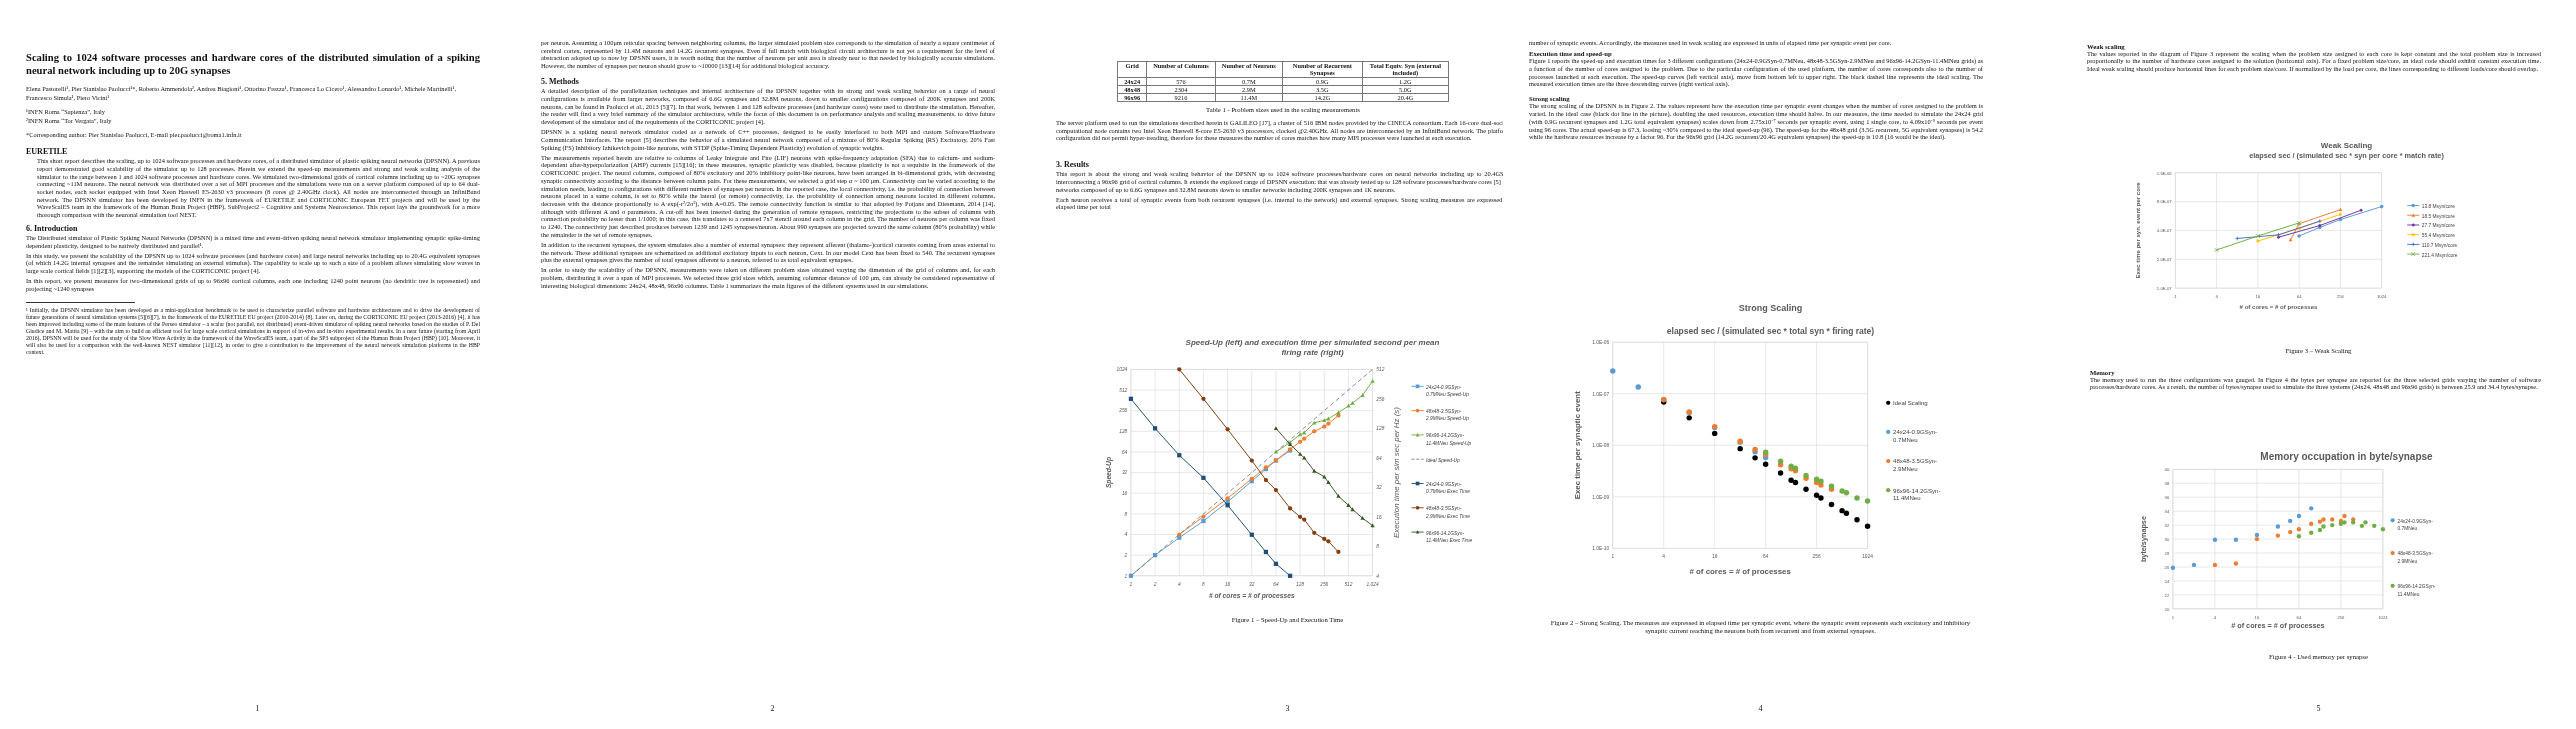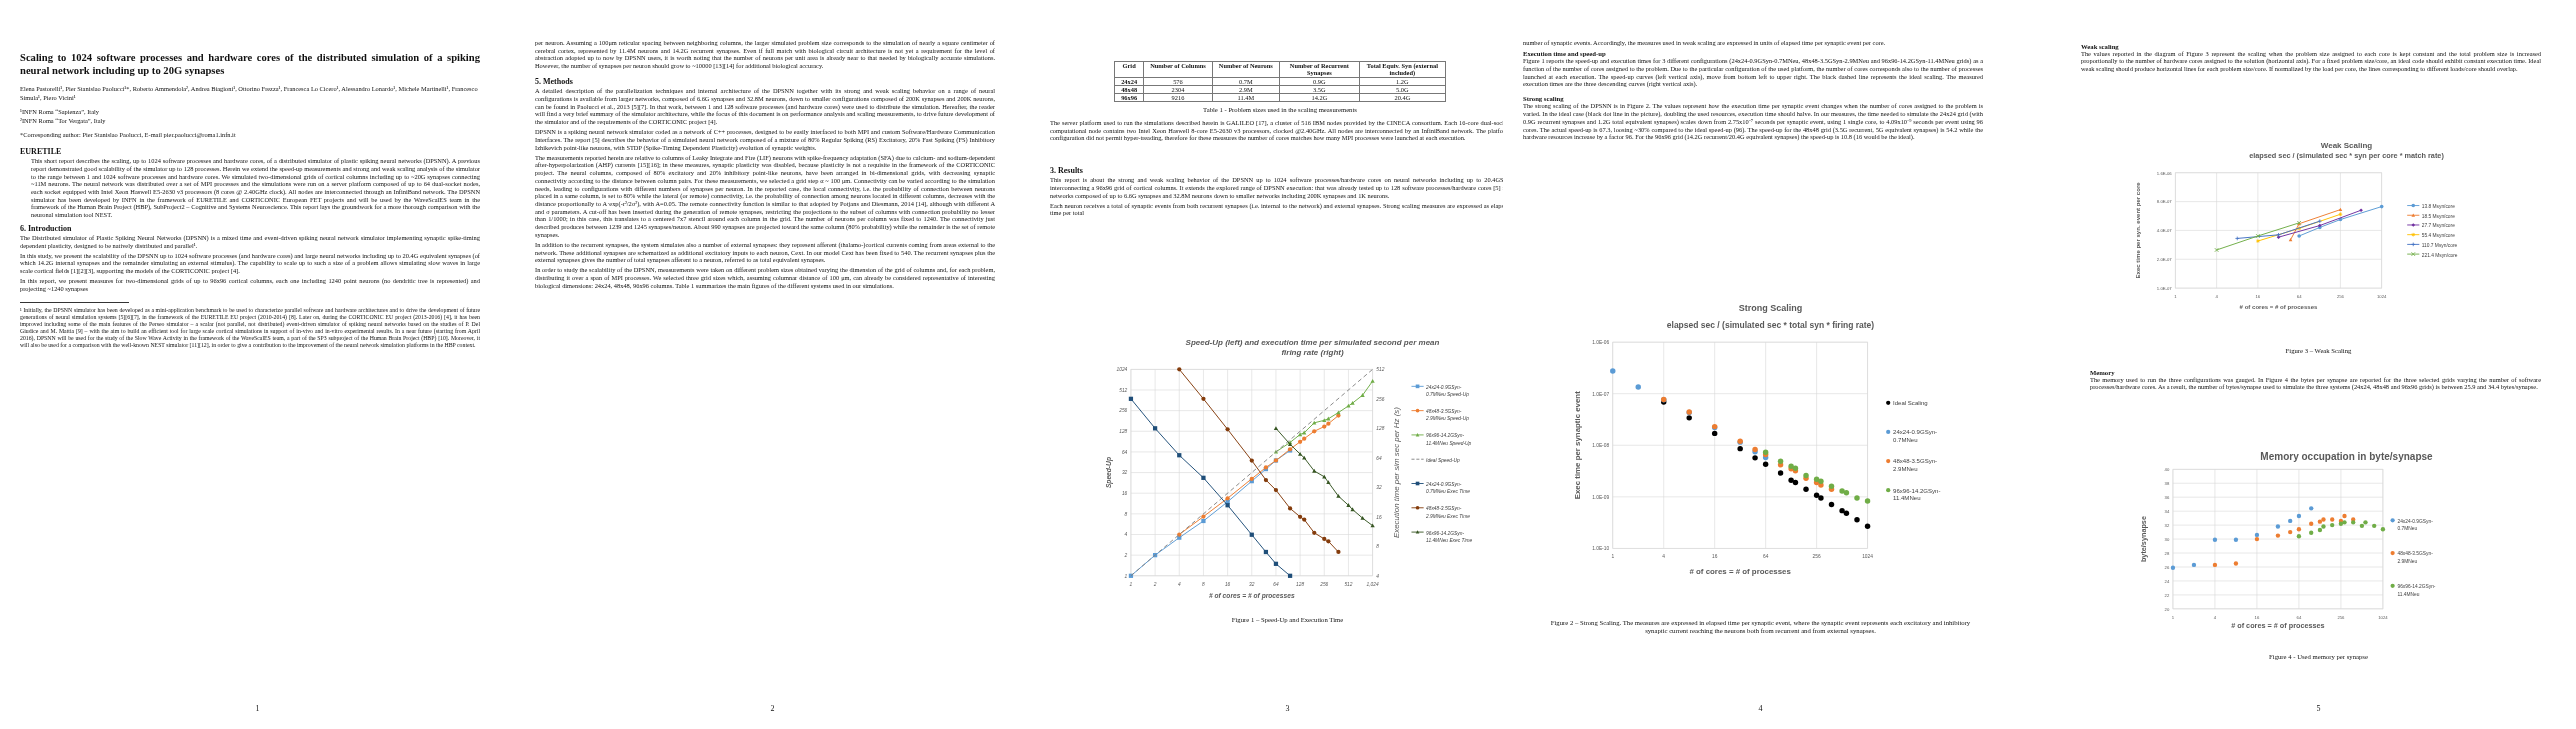--- a/index.html
+++ b/index.html
@@ -1,17 +1,17 @@
 <!DOCTYPE html>
 <html style="font-size:9.7px"><head>
 <meta charset="utf-8">
 <style>
   html,body{margin:0;padding:0;background:#fff;}
   body{width:2576px;height:729px;position:relative;overflow:hidden;font-family:"Liberation Serif",serif;color:#111;}
-  .page{position:absolute;top:0;width:515px;height:729px;background:#fff;box-sizing:border-box;padding:39px 35px 0 20px;}
+  .page{position:absolute;top:0;width:515px;height:729px;background:#fff;box-sizing:border-box;padding:39px 35px 0 26px;}
   .p1{left:0}.p2{left:515px}.p3{left:1030px}.p4{left:1503px}.p5{left:2061px}
   .pnum{position:absolute;bottom:16px;left:0;right:0;text-align:center;font-size:8px;}
   .title{font-weight:bold;font-size:10.6px;line-height:13.4px;margin:12px 0 7.3px 0;text-align:justify;}
   .authors{font-size:6.4px;line-height:8.5px;margin-bottom:6px;}
   .aff{font-size:6.4px;line-height:8.5px;}
   .corr{font-size:6.4px;line-height:8.5px;margin:6px 0 7.3px 0;}
   h2{font-size:8px;margin:4.9px 0 1.2px 0;font-weight:bold;}
   h3{font-size:6.7px;margin:3.6px 0 0 0;font-weight:bold;}
   p{font-size:6.4px;line-height:7.7px;margin:0 0 2.4px 0;text-align:justify;}
   .abs{padding-left:11px;}
@@ -87,21 +87,21 @@
         <td>96x96</td>
         <td>9216</td>
         <td>11.4M</td>
         <td>14.2G</td>
         <td>20.4G</td>
       </tr>
     </tbody>
   </table>
   <div class="cap">Table 1 - Problem sizes used in the scaling measurements</div>
   <p>The server platform used to run the simulations described herein is GALILEO [17], a cluster of 516 IBM nodes provided by the CINECA consortium. Each 16-core dual-socket computational node contains two Intel Xeon Haswell 8-core E5-2630 v3 processors, clocked @2.40GHz. All nodes are interconnected by an InfiniBand network. The platform configuration did not permit hyper-treading, therefore for these measures the number of cores matches how many MPI processes were launched at each execution.</p>
-  <h2 style="margin-top:24px">3.   Results</h2>
+  <h2 style="margin-top:18px">3.   Results</h2>
   <p>This report is about the strong and weak scaling behavior of the DPSNN up to 1024 software processes/hardware cores on neural networks including up to 20.4GSyn interconnecting a 96x96 grid of cortical columns. It extends the explored range of DPSNN execution: that was already tested up to 128 software processes/hardware cores [5] for networks composed of up to 6.6G synapses and 32.8M neurons down to smaller networks including 200K synapses and 1K neurons.</p>
   <p>Each neuron receives a total of synaptic events from both recurrent synapses (i.e. internal to the network) and external synapses. Strong scaling measures are expressed as elapsed time per total</p>
 
   <div class="chart" style="position:absolute;left:73px;top:338px;width:419px;height:267px;font-style:italic;">
     <div class="ctitle" style="font-size:8px;width:255px;margin:0 auto;line-height:9.7px;">Speed-Up (left) and execution time per simulated second per mean firing rate (right)</div>
     <svg id="fig1svg" width="419" height="243" style="position:absolute;left:0;top:24px;" viewBox="0 0 690 400">
         <g>
           <line x1="46" x2="46" y1="12" y2="352" stroke="#d9d9d9" stroke-width="1"></line>
           <line x1="85.80000000000001" x2="85.80000000000001" y1="12" y2="352" stroke="#d9d9d9" stroke-width="1"></line>
           <line x1="125.60000000000001" x2="125.60000000000001" y1="12" y2="352" stroke="#d9d9d9" stroke-width="1"></line>
@@ -290,21 +290,21 @@
 
 <div class="page p4">
   <p>number of synaptic events. Accordingly, the measures used in weak scaling are expressed in units of elapsed time per synaptic event per core.</p>
   <h3>Execution time and speed-up</h3>
   <p>Figure 1 reports the speed-up and execution times for 3 different configurations (24x24-0.9GSyn-0.7MNeu, 48x48-3.5GSyn-2.9MNeu and 96x96-14.2GSyn-11.4MNeu grids) as a function of the number of cores assigned to the problem. Due to the particular configuration of the used platform, the number of cores corresponds also to the number of processes launched at each execution. The speed-up curves (left vertical axis), move from bottom left to upper right. The black dashed line represents the ideal scaling. The measured execution times are the three descending curves (right vertical axis).</p>
   <h3 style="margin-top:7.3px">Strong scaling</h3>
   <p>The strong scaling of the DPSNN is in Figure 2. The values represent how the execution time per synaptic event changes when the number of cores assigned to the problem is varied. In the ideal case (black dot line in the picture), doubling the used resources, execution time should halve. In our measures, the time needed to simulate the 24x24 grid (with 0.9G recurrent synapses and 1.2G total equivalent synapses) scales down from 2.75x10⁻⁷ seconds per synaptic event, using 1 single core, to 4.09x10⁻⁹ seconds per event using 96 cores. The actual speed-up is 67.3, loosing ~30% compared to the ideal speed-up (96). The speed-up for the 48x48 grid (3.5G recurrent, 5G equivalent synapses) is 54.2 while the hardware resources increase by a factor 96. For the 96x96 grid (14.2G recurrent/20.4G equivalent synapses) the speed-up is 10.8 (16 would be the ideal).</p>
 
   <div class="chart" style="position:absolute;left:55px;top:303px;width:425px;height:304px;">
     <div class="ctitle" style="font-size:9px;">Strong Scaling</div>
-    <div class="ctitle" style="font-size:8.5px;margin-top:7px;">elapsed sec / (simulated sec * total syn * firing rate)</div>
+    <div class="ctitle" style="font-size:8.5px;margin-top:13px;">elapsed sec / (simulated sec * total syn * firing rate)</div>
     <svg id="fig2svg" width="425" height="273" style="position:absolute;left:0;top:27px;" viewBox="0 0 700 450">
         <g>
           <line x1="90" x2="90" y1="20" y2="360" stroke="#d9d9d9" stroke-width="1"></line>
           <line x1="174" x2="174" y1="20" y2="360" stroke="#d9d9d9" stroke-width="1"></line>
           <line x1="258" x2="258" y1="20" y2="360" stroke="#d9d9d9" stroke-width="1"></line>
           <line x1="342" x2="342" y1="20" y2="360" stroke="#d9d9d9" stroke-width="1"></line>
           <line x1="426" x2="426" y1="20" y2="360" stroke="#d9d9d9" stroke-width="1"></line>
           <line x1="510" x2="510" y1="20" y2="360" stroke="#d9d9d9" stroke-width="1"></line>
           <line x1="90" x2="510" y1="360" y2="360" stroke="#d9d9d9" stroke-width="1"></line>
           <line x1="90" x2="510" y1="274.99999999999994" y2="274.99999999999994" stroke="#d9d9d9" stroke-width="1"></line>

